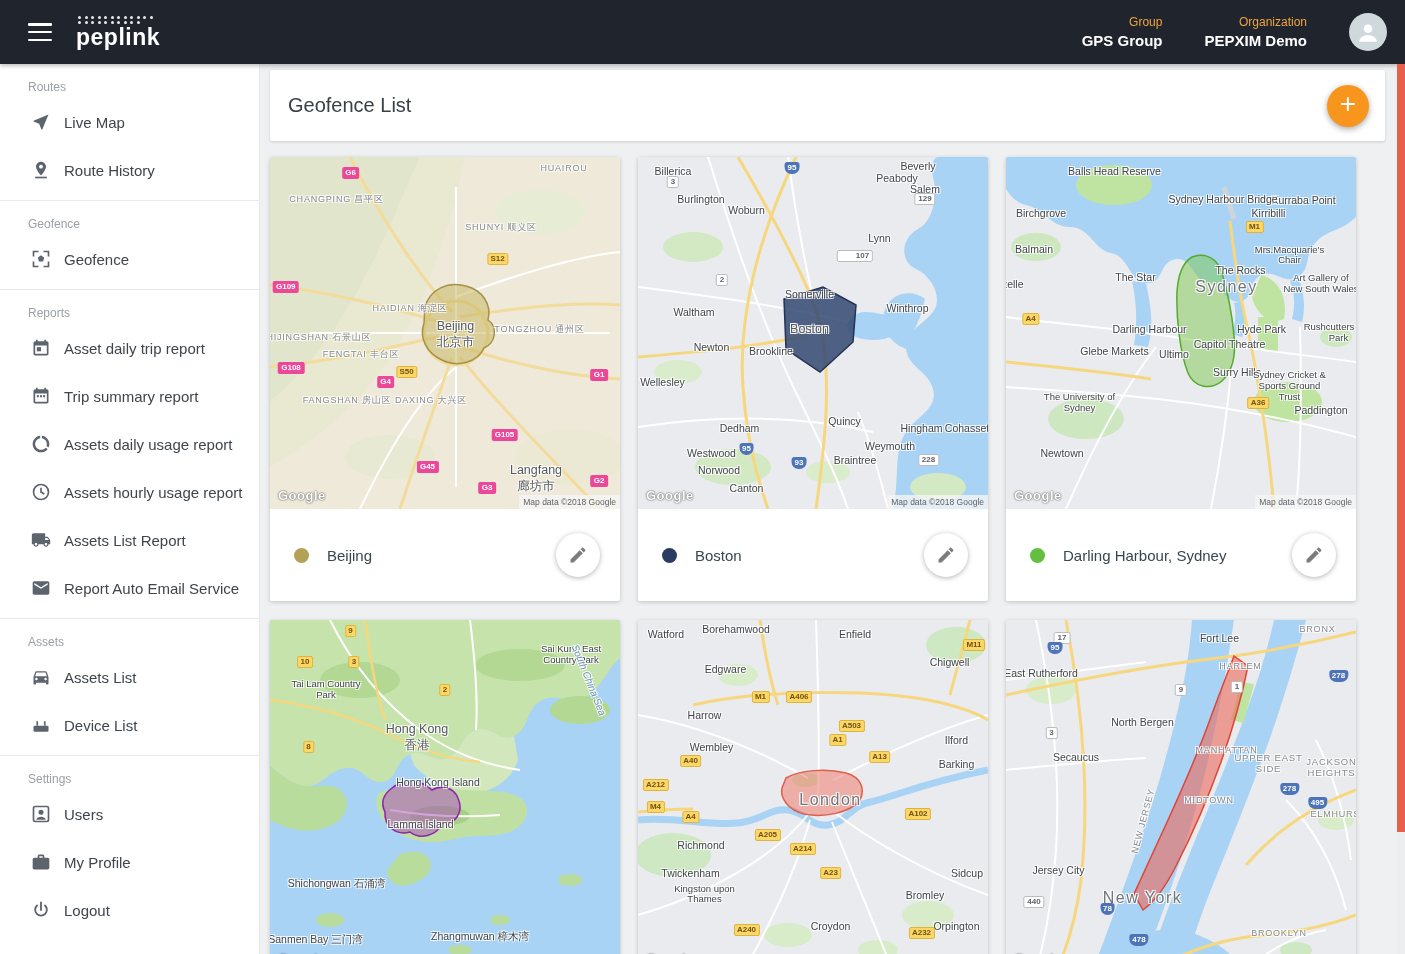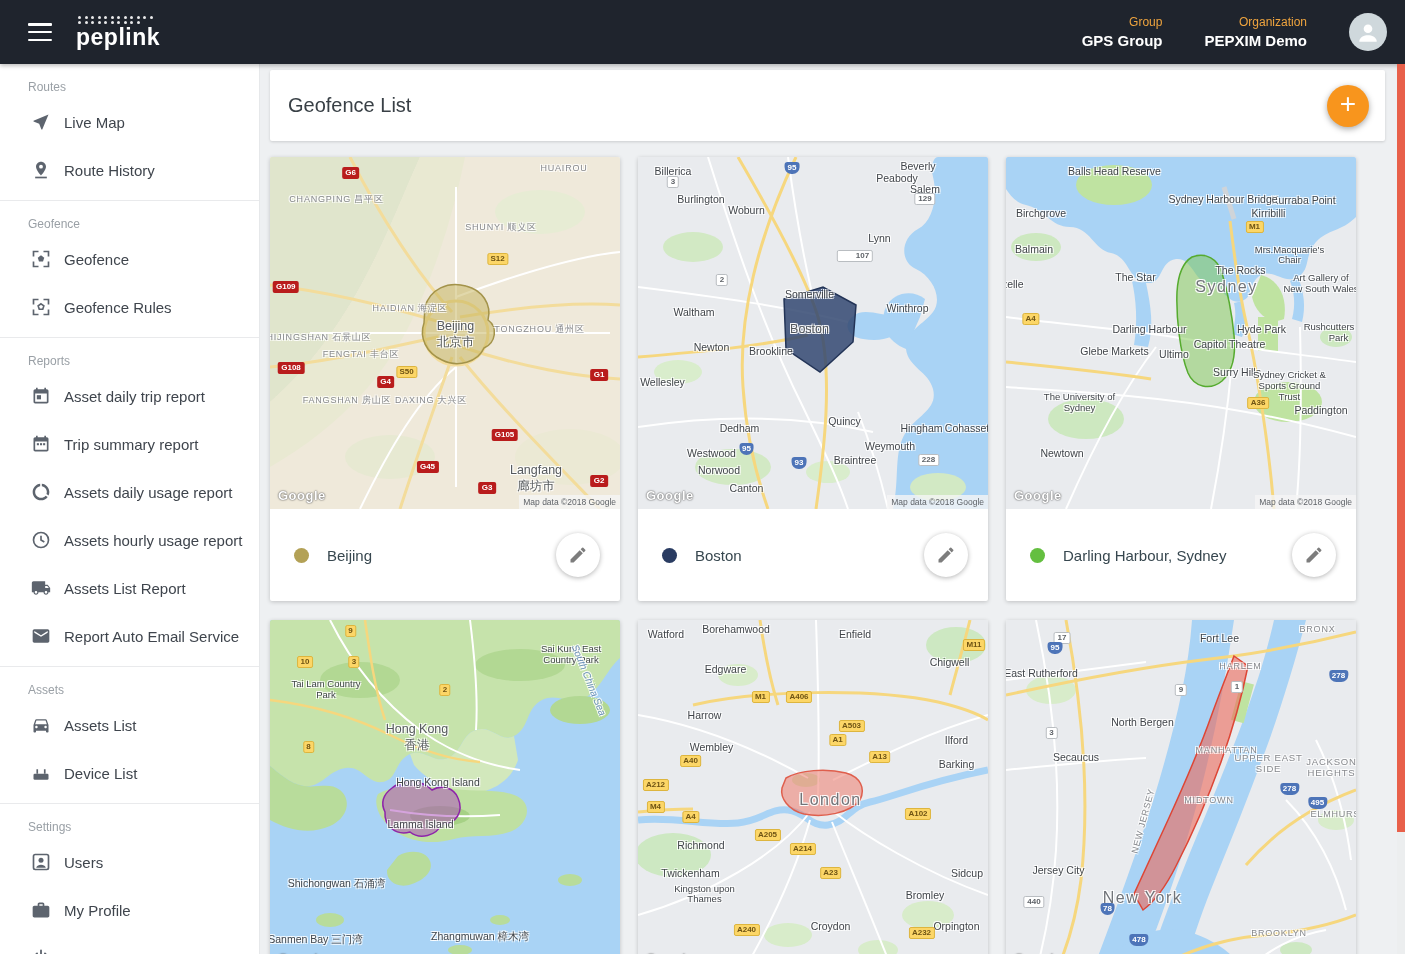--- a/index.html
+++ b/index.html
@@ -59,21 +59,21 @@
             text-shadow:-1px -1px 0 rgba(255,255,255,.9),1px -1px 0 rgba(255,255,255,.9),
                         -1px 1px 0 rgba(255,255,255,.9),1px 1px 0 rgba(255,255,255,.9); }
   .mlabel.town {}
   .mlabel.city { font-size:12.5px; color:#54585c; }
   .mlabel.big  { font-size:16px; color:#717479; letter-spacing:1.5px; }
   .mlabel.area { font-size:9px; color:#87898d; letter-spacing:.8px; text-transform:uppercase; }
   .mlabel.water{ font-size:10px; color:#6d93bb; font-style:italic; }
   .mlabel.wrap { white-space:normal; width:76px; text-align:center; line-height:1.15; font-size:9.5px; }
   .mbadge { position:absolute; transform:translate(-50%,-50%); font-size:8px; font-weight:bold;
             line-height:1; border-radius:2px; pointer-events:none; }
-  .b-orange { background:#b91c1c; color:#fff; padding:2px 3.5px; }
+  .b-orange { background:#ec4899; color:#fff; padding:2px 3.5px; }
   .b-yellow { background:#fcd667; color:#6f5414; border:1px solid #ddb53e; padding:1px 2.5px; }
   .b-white  { background:#fff; color:#5f6368; border:1px solid #b9bdc1; padding:1px 3px; }
   .b-shield { background:#4d74b8; color:#fff; padding:2px 3px; border-radius:3px 3px 7px 7px; }
 
   .g-logo { position:absolute; left:8px; bottom:6px; font-size:13px; font-weight:bold; color:#fff;
             letter-spacing:.5px; text-shadow:0 0 2px rgba(70,70,70,.8),0 0 1px rgba(70,70,70,.9); }
   .map-attr { position:absolute; right:0; bottom:0; font-size:8.5px; color:#5f6368;
               background:rgba(245,245,245,.8); padding:2px 4px; }
 
   .card-footer { height:92px; display:flex; align-items:center; padding:0 20px 0 24px; }
@@ -175,34 +175,20 @@
             <g fill="none" stroke="currentColor" stroke-width="2">
               <path d="M3 9V3h6"></path>
               <path d="M15 3h6v6"></path>
               <path d="M21 15v6h-6"></path>
               <path d="M9 21H3v-6"></path>
             </g>
             <path d="M12 7.6l3.9 2.8-1.5 4.6H9.6L8.1 10.4z" fill="currentColor"></path>
           </svg>
         </span>
       <span class="sb-label">Geofence</span>
-    </div>
-    <div class="sb-item">
-      <span class="icon">
-          <svg viewBox="0 0 24 24">
-            <g fill="none" stroke="currentColor" stroke-width="2">
-              <path d="M3 9V3h6"></path>
-              <path d="M15 3h6v6"></path>
-              <path d="M21 15v6h-6"></path>
-              <path d="M9 21H3v-6"></path>
-              <path d="M12 8.2l3.4 2.5-1.3 4H9.9l-1.3-4z"></path>
-            </g>
-          </svg>
-        </span>
-      <span class="sb-label">Geofence Rules</span>
     </div>
   </div>
   <div class="sb-section">
     <div class="sb-title">Reports</div>
     <div class="sb-item">
       <span class="icon">
           <svg viewBox="0 0 24 24">
             <path d="M19 4h-1V2h-2v2H8V2H6v2H5C3.9 4 3 4.9 3 6v13c0 1.1.9 2 2 2h14c1.1 0 2-.9 2-2V6c0-1.1-.9-2-2-2zm0 15H5V9h14z" fill="currentColor"></path>
             <rect x="7" y="11" width="5" height="5" fill="currentColor"></rect>
           </svg>

